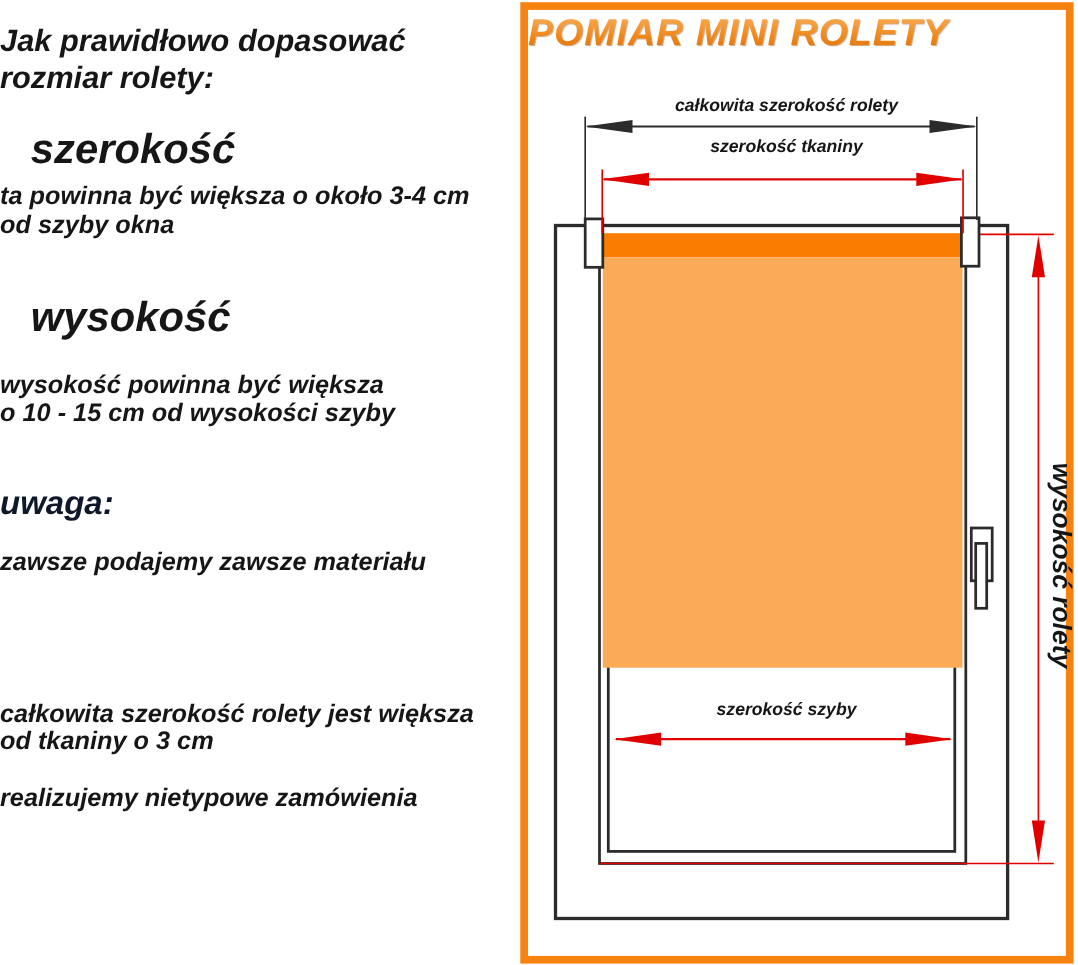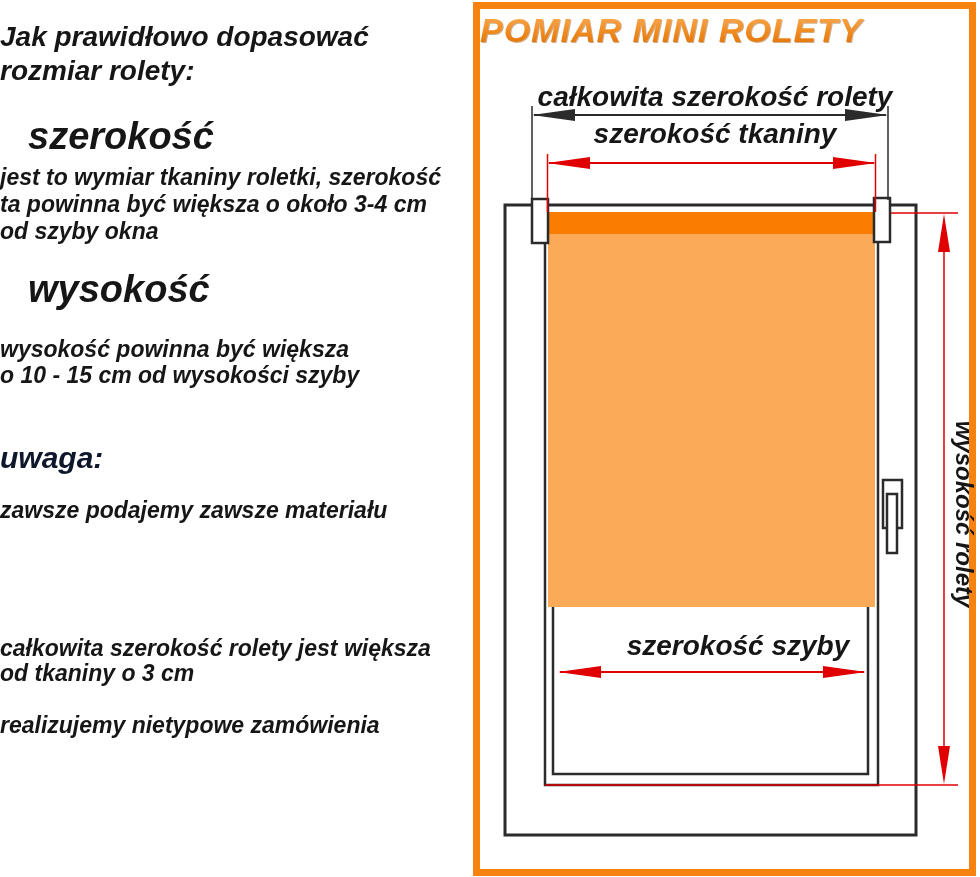--- a/index.html
+++ b/index.html
@@ -34,45 +34,44 @@
     left:480px; top:10px; width:490px; font-size:34px; line-height:40px;
     letter-spacing:1px; color:#ee7d12;
   }
   @supports (-webkit-background-clip: text) {
     .panel-title {
       background:linear-gradient(180deg,#fcb35f 0%,#f08a1e 55%,#dd6d02 100%);
       -webkit-background-clip:text; -webkit-text-fill-color:transparent;
       filter:drop-shadow(1px 1px 0 rgba(150,75,0,.45));
     }
   }
-  .dim-label { left:505px; width:420px; font-size:28px; line-height:26px; text-align:center; }
+  .dim-label { left:505px; width:420px; font-size:16px; line-height:26px; text-align:center; }
   .dl-total  { top:84px; }
   .dl-fabric { top:121px; }
-  .dl-glass  { top:633px;margin-left:23px; }
+  .dl-glass  { top:633px; }
   .dl-height {
     left:824px; top:499px; width:280px; height:30px;
     font-size:24px; line-height:30px; text-align:center;
     transform:rotate(90deg);
   }
   svg.diagram { left:0; top:0; }
 </style>
 </head>
 <body>
 
 <div class="page">
 
   <div class="abs left-title center">
     <div>Jak prawidłowo dopasować</div>
     <div>rozmiar rolety:</div>
   </div>
 
   <div class="abs left-heading lh-width">szerokość</div>
 
   <div class="abs left-para p-width-desc center">
-    <div>jest to wymiar tkaniny roletki, szerokość</div>
     <div>ta powinna być większa o około 3-4 cm</div>
     <div>od szyby okna</div>
   </div>
 
   <div class="abs left-heading lh-height">wysokość</div>
 
   <div class="abs left-para p-height-desc center">
     <div>wysokość powinna być większa</div>
     <div>o 10 - 15 cm od wysokości szyby</div>
   </div>

